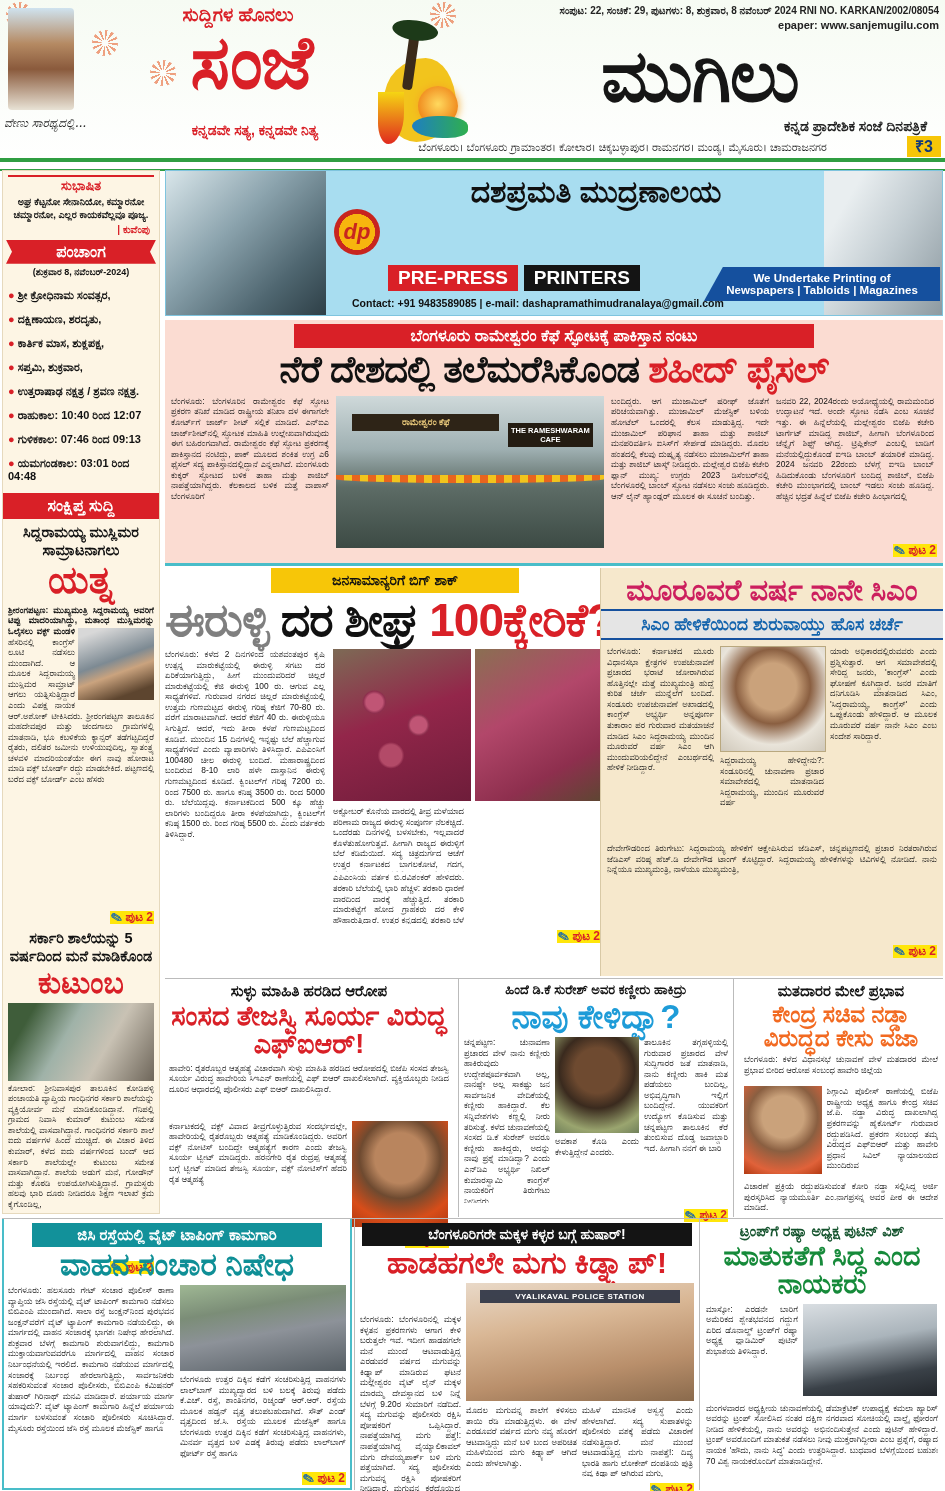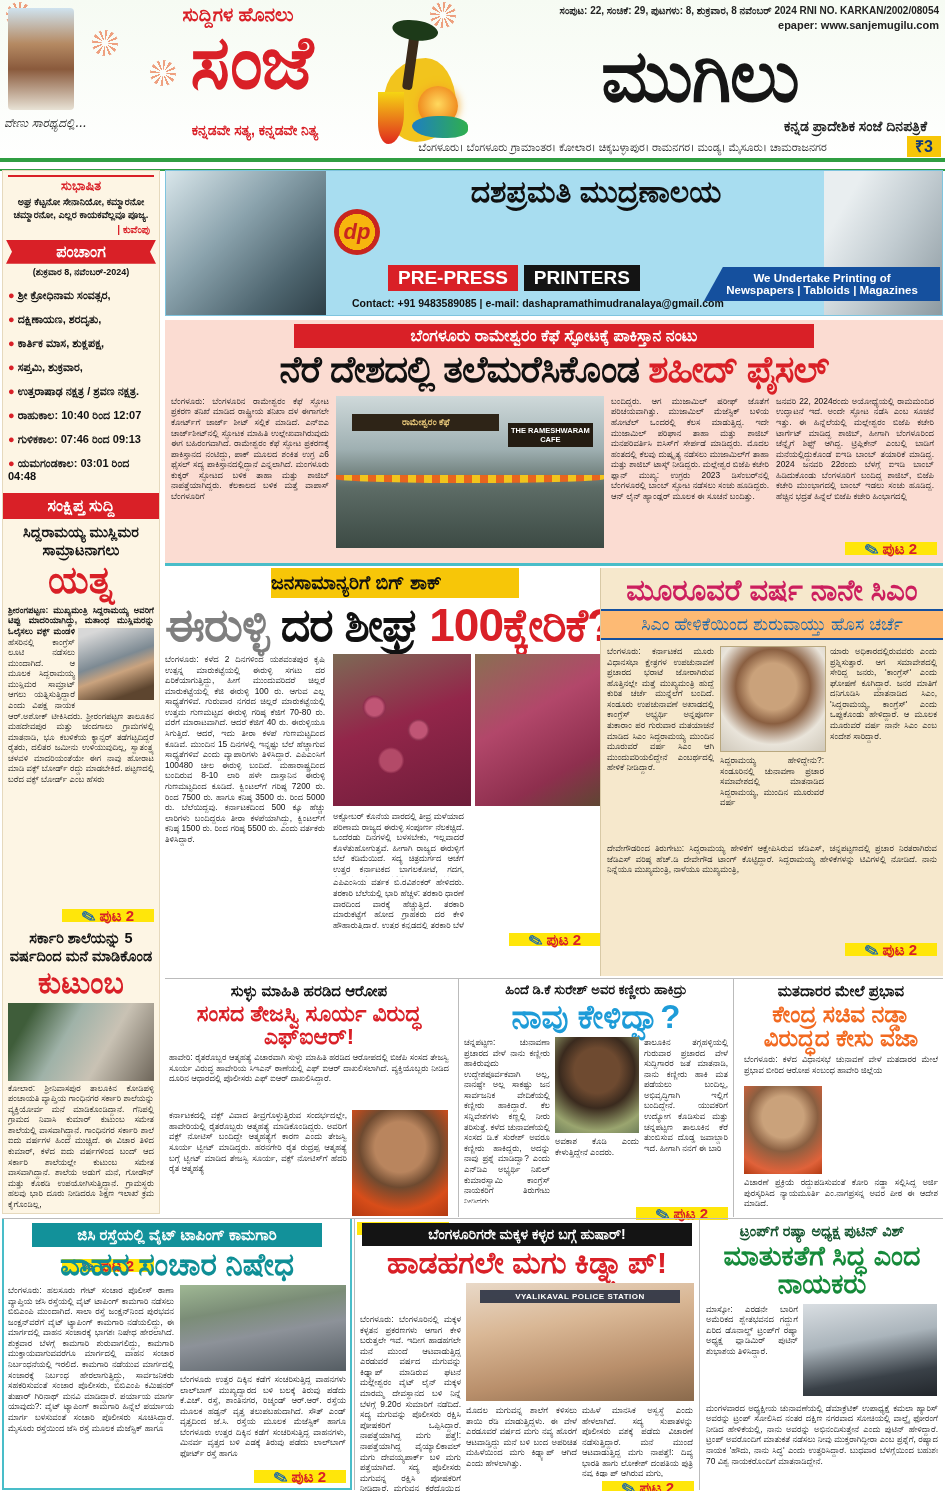--- a/index.html
+++ b/index.html
@@ -26,21 +26,21 @@
   .palm:before{content:"";position:absolute;left:-18px;top:-10px;width:46px;height:20px;border-radius:50%;background:#1d3a19;}
   .map-blob{position:absolute;left:6px;top:28px;width:72px;height:84px;background:#f2c41d;border-radius:58% 42% 55% 45%/50% 55% 45% 50%;}
   .sun{position:absolute;left:40px;top:56px;width:40px;height:40px;border-radius:50%;background:radial-gradient(circle at 50% 45%,#ffd95e,#f08a1d 70%);box-shadow:0 0 10px #f5a623;}
   .wave{position:absolute;left:34px;top:86px;width:56px;height:22px;border-radius:50% 50% 40% 60%;background:linear-gradient(90deg,#1e7fc1,#2faf4e);}
   .flagdrape{position:absolute;left:0px;top:62px;width:26px;height:52px;background:linear-gradient(180deg,#f5d513,#e02a1e);border-radius:0 0 60% 40%;}
   .firework{position:absolute;width:26px;height:26px;border-radius:50%;
      background:radial-gradient(circle,#ffffff 18%,transparent 20%),repeating-conic-gradient(#e6551e 0 12deg,transparent 12deg 30deg);opacity:.55;}
   
   .txt{font-size:8.4px;line-height:1.26;text-align:justify;overflow:hidden;}
   .lede{font-weight:bold;}
-  .ptag{display:inline-block;background:#ffe60a;color:#d92027;font-weight:bold;font-size:15px;padding:0 20px;line-height:13px;}
+  .ptag{display:inline-block;background:#ffe60a;color:#d92027;font-weight:bold;font-size:12px;padding:0 1px;line-height:13px;}
   .ptag .pen{color:#1464ad;font-weight:bold;}
   .tagrow{text-align:right;margin-top:2px;}
   .photo{background:#9aa7ad;position:relative;overflow:hidden;}
   .photo .sign{position:absolute;left:0;right:0;top:6%;margin:0 auto;width:88%;background:rgba(30,40,60,.85);color:#fff;
      text-align:center;font-weight:bold;font-size:8px;padding:2px 0;letter-spacing:.5px;}
   
   .sidebar{position:absolute;left:2px;top:170px;width:158px;height:1044px;background:#fdf5e4;border:1px solid #e6d9bd;box-sizing:border-box;padding:4px 5px;}
   .subh-title{color:#d92027;font-weight:bold;text-align:center;font-size:13px;border-top:2px solid #d92027;border-bottom:0;position:relative;padding-top:1px;}
   .subh-text{font-size:9.5px;font-weight:bold;text-align:center;line-height:1.35;margin-top:2px;}
   .subh-author{color:#d92027;font-weight:bold;font-size:10px;text-align:right;margin:2px 4px 4px 0;}
@@ -76,52 +76,52 @@
   .cafe-head .hred{color:#d92027;}
   .cafe-cols{display:flex;gap:7px;height:158px;}
   .cafe-col{width:158px;}
   .cafe-photo{width:268px;height:152px;background:linear-gradient(180deg,#cfd9da 0%,#9fb0b2 35%,#5d6c66 60%,#3c4a44 100%);}
   .cafe-photo .sign2{position:absolute;left:6%;top:12%;width:55%;background:#2e2417;color:#e8c87a;text-align:center;font-weight:bold;font-size:9px;padding:3px 0;}
   .cafe-photo .sign3{position:absolute;right:4%;top:18%;width:32%;background:#241c12;color:#ffffff;text-align:center;font-weight:bold;font-size:7.5px;padding:3px 0;margin-left:24px;}
   .cafe-photo .garland{position:absolute;left:0;right:0;top:52%;height:8px;
      background:repeating-linear-gradient(90deg,#e8641e 0 8px,#f2c41d 8px 16px);border-radius:0 0 50% 50%;}
   
   .onion{position:absolute;left:165px;top:568px;width:778px;height:408px;}
-  .onion-kicker{width:248px;margin-left:106px;background:#f7c608;color:#111;font-weight:bold;font-size:19px;text-align:left;padding:4px 0;}
+  .onion-kicker{width:248px;margin-left:106px;background:#f7c608;color:#111;font-weight:bold;font-size:14px;text-align:center;padding:4px 0;}
   .onion-head{font-weight:bold;font-size:46px;letter-spacing:-1px;margin:4px 0 6px;line-height:1.0;}
   .onion-head .hgray{color:#7f7f7f;}
   .onion-head .hred{color:#d92027;}
   .onion-row{display:flex;gap:8px;}
   .onion-col1{width:160px;height:283px;}
   .onion-mid{width:268px;}
   .onion-photos{display:flex;gap:4px;}
   .op1{width:138px;height:152px;background:radial-gradient(circle at 30% 35%,#c05575 6%,#8e2f4e 8%,transparent 9%),
       radial-gradient(circle at 62% 50%,#c05575 7%,#8e2f4e 9%,transparent 10%),
       radial-gradient(circle at 42% 70%,#b34a68 8%,transparent 10%),linear-gradient(160deg,#7d6a55 0%,#93264a 45%,#6e1d3a 100%);}
   .op2{width:126px;height:152px;background:linear-gradient(150deg,#8a6f52 0%,#b2476a 40%,#8e2f4e 75%,#5e4632 100%);}
   .onion-sub{display:flex;gap:0;margin-top:5px;height:118px;flex-direction:column;}
   .onion-sub .sc{width:131px;}
   
   .cm{position:absolute;left:600px;top:568px;width:343px;height:408px;background:#f6e8cc;box-sizing:border-box;border-left:1px solid #d8c9a6;}
   .cm-headband{padding:8px 6px 4px;}
   .cm-head{color:#cc1f5e;font-weight:bold;font-size:29px;text-align:center;line-height:1.0;}
-  .cm-subhead{background:#fdba74;border-top:2px solid #15509e;border-bottom:2px solid #15509e;color:#1464ad;
-     font-weight:normal;font-size:17.5px;text-align:center;padding:3px 0;}
+  .cm-subhead{background:#e5e5e5;border-top:2px solid #15509e;border-bottom:2px solid #15509e;color:#1464ad;
+     font-weight:bold;font-size:17.5px;text-align:center;padding:3px 0;}
   .cm-body{display:flex;gap:6px;padding:6px 6px 0;}
   .cm-c1{width:128px;height:196px;}
   .cm-midcol{width:104px;}
   .cm-photo{width:104px;height:104px;border:1px solid #b9a87f;background:radial-gradient(circle at 50% 38%,#caa27b 28%,#8a5f41 45%,#e9e4da 70%,#cfc8ba 100%);}
   .cm-c2{width:128px;height:196px;}
   .cm-tail{padding:0 6px;}
   
   .rowabc{position:absolute;left:165px;top:978px;width:778px;height:238px;border-top:1px solid #bbb;}
   .story{box-sizing:border-box;}
   .kicker-plain{font-weight:bold;text-align:center;font-size:15px;padding-top:3px;}
   .fir{position:absolute;left:0;top:0;width:288px;height:238px;padding:0 4px;}
-  .fir-head{color:#d92027;font-weight:bold;font-size:22px;text-align:center;line-height:1.05;margin:2px 0 4px;}
+  .fir-head{color:#d92027;font-weight:bold;font-size:27px;text-align:center;line-height:1.05;margin:2px 0 4px;}
   .fir-row{display:flex;gap:5px;}
   .fir-photo{width:96px;height:106px;background:radial-gradient(circle at 50% 35%,#b9855e 30%,#6e4a30 48%,#d84d19 75%,#b23a12 100%);}
   .tears{position:absolute;left:293px;top:0;width:276px;height:238px;border-left:1px solid #bbb;border-right:1px solid #bbb;padding:0 5px;}
   .tears-kicker{font-weight:bold;text-align:center;font-size:13px;padding-top:3px;}
   .tears-head{color:#1e9cd8;font-weight:bold;font-size:33px;text-align:center;line-height:1.0;margin:2px 0 4px;}
   .tears-row{display:flex;gap:5px;}
   .tears-c1{width:92px;height:166px;}
   .tears-mid{width:84px;}
   .tears-photo{width:84px;height:96px;background:radial-gradient(circle at 50% 35%,#6e4a30 30%,#3a2a1e 50%,#9aa56f 80%,#70805a 100%);}
   .tears-c2{width:90px;height:166px;}
@@ -317,20 +317,21 @@
       </div>
       <div class="tagrow"><span class="ptag"><span class="pen">✎</span> <span>ಪುಟ 2</span></span></div>
     </article>
 
     <article class="story nadda">
       <div class="kicker-plain">ಮತದಾರರ ಮೇಲೆ ಪ್ರಭಾವ</div>
       <div class="nadda-head">ಕೇಂದ್ರ ಸಚಿವ ನಡ್ಡಾ ವಿರುದ್ಧದ ಕೇಸು ವಜಾ</div>
       <div class="txt" style="height:32px"><span class="lede">​</span><span>ಬೆಂಗಳೂರು: ಕಳೆದ ವಿಧಾನಸಭೆ ಚುನಾವಣೆ ವೇಳೆ ಮತದಾರರ ಮೇಲೆ ಪ್ರಭಾವ ಬೀರಿದ ಆರೋಪ ಸಂಬಂಧ ಹಾವೇರಿ ಜಿಲ್ಲೆಯ</span></div>
       <div class="nadda-row">
         <div class="nadda-photo photo"></div>
+        <div class="txt" style="width:112px;height:92px">ಶಿಗ್ಗಾಂವಿ ಪೊಲೀಸ್ ಠಾಣೆಯಲ್ಲಿ ಬಿಜೆಪಿ ರಾಷ್ಟ್ರೀಯ ಅಧ್ಯಕ್ಷ ಹಾಗೂ ಕೇಂದ್ರ ಸಚಿವ ಜೆ.ಪಿ. ನಡ್ಡಾ ವಿರುದ್ಧ ದಾಖಲಾಗಿದ್ದ ಪ್ರಕರಣವನ್ನು ಹೈಕೋರ್ಟ್ ಗುರುವಾರ ರದ್ದುಪಡಿಸಿದೆ. ಪ್ರಕರಣ ಸಂಬಂಧ ತಮ್ಮ ವಿರುದ್ಧದ ಎಫ್ಐಆರ್ ಮತ್ತು ಹಾವೇರಿ ಪ್ರಧಾನ ಸಿವಿಲ್ ನ್ಯಾಯಾಲಯದ ಮುಂದಿರುವ</div>
       </div>
       <div class="txt" style="height:44px;margin-top:3px">ವಿಚಾರಣೆ ಪ್ರಕ್ರಿಯೆ ರದ್ದುಪಡಿಸುವಂತೆ ಕೋರಿ ನಡ್ಡಾ ಸಲ್ಲಿಸಿದ್ದ ಅರ್ಜಿ ಪುರಸ್ಕರಿಸಿದ ನ್ಯಾಯಮೂರ್ತಿ ಎಂ.ನಾಗಪ್ರಸನ್ನ ಅವರ ಪೀಠ ಈ ಆದೇಶ ಮಾಡಿದೆ.</div>
     </article>
   </div>
 
   <div class="rowdef">
 
     <article class="story traffic">
       <div class="traffic-kicker">ಜಿಸಿ ರಸ್ತೆಯಲ್ಲಿ ವೈಟ್ ಟಾಪಿಂಗ್ ಕಾಮಗಾರಿ</div>
       <div class="traffic-head">ವಾಹನ ಸಂಚಾರ ನಿಷೇಧ</div>

